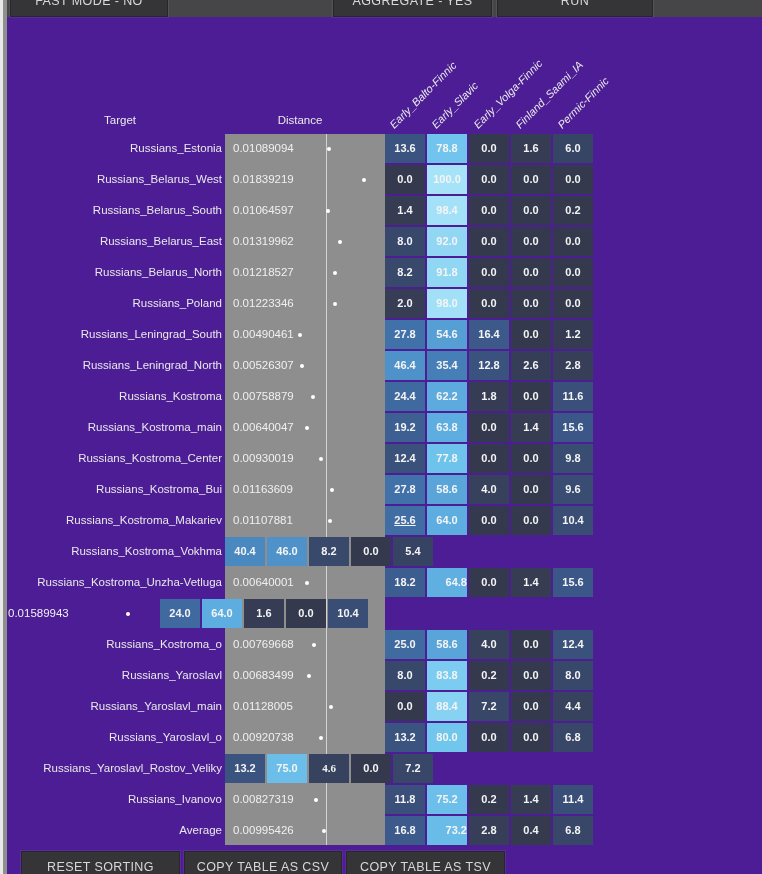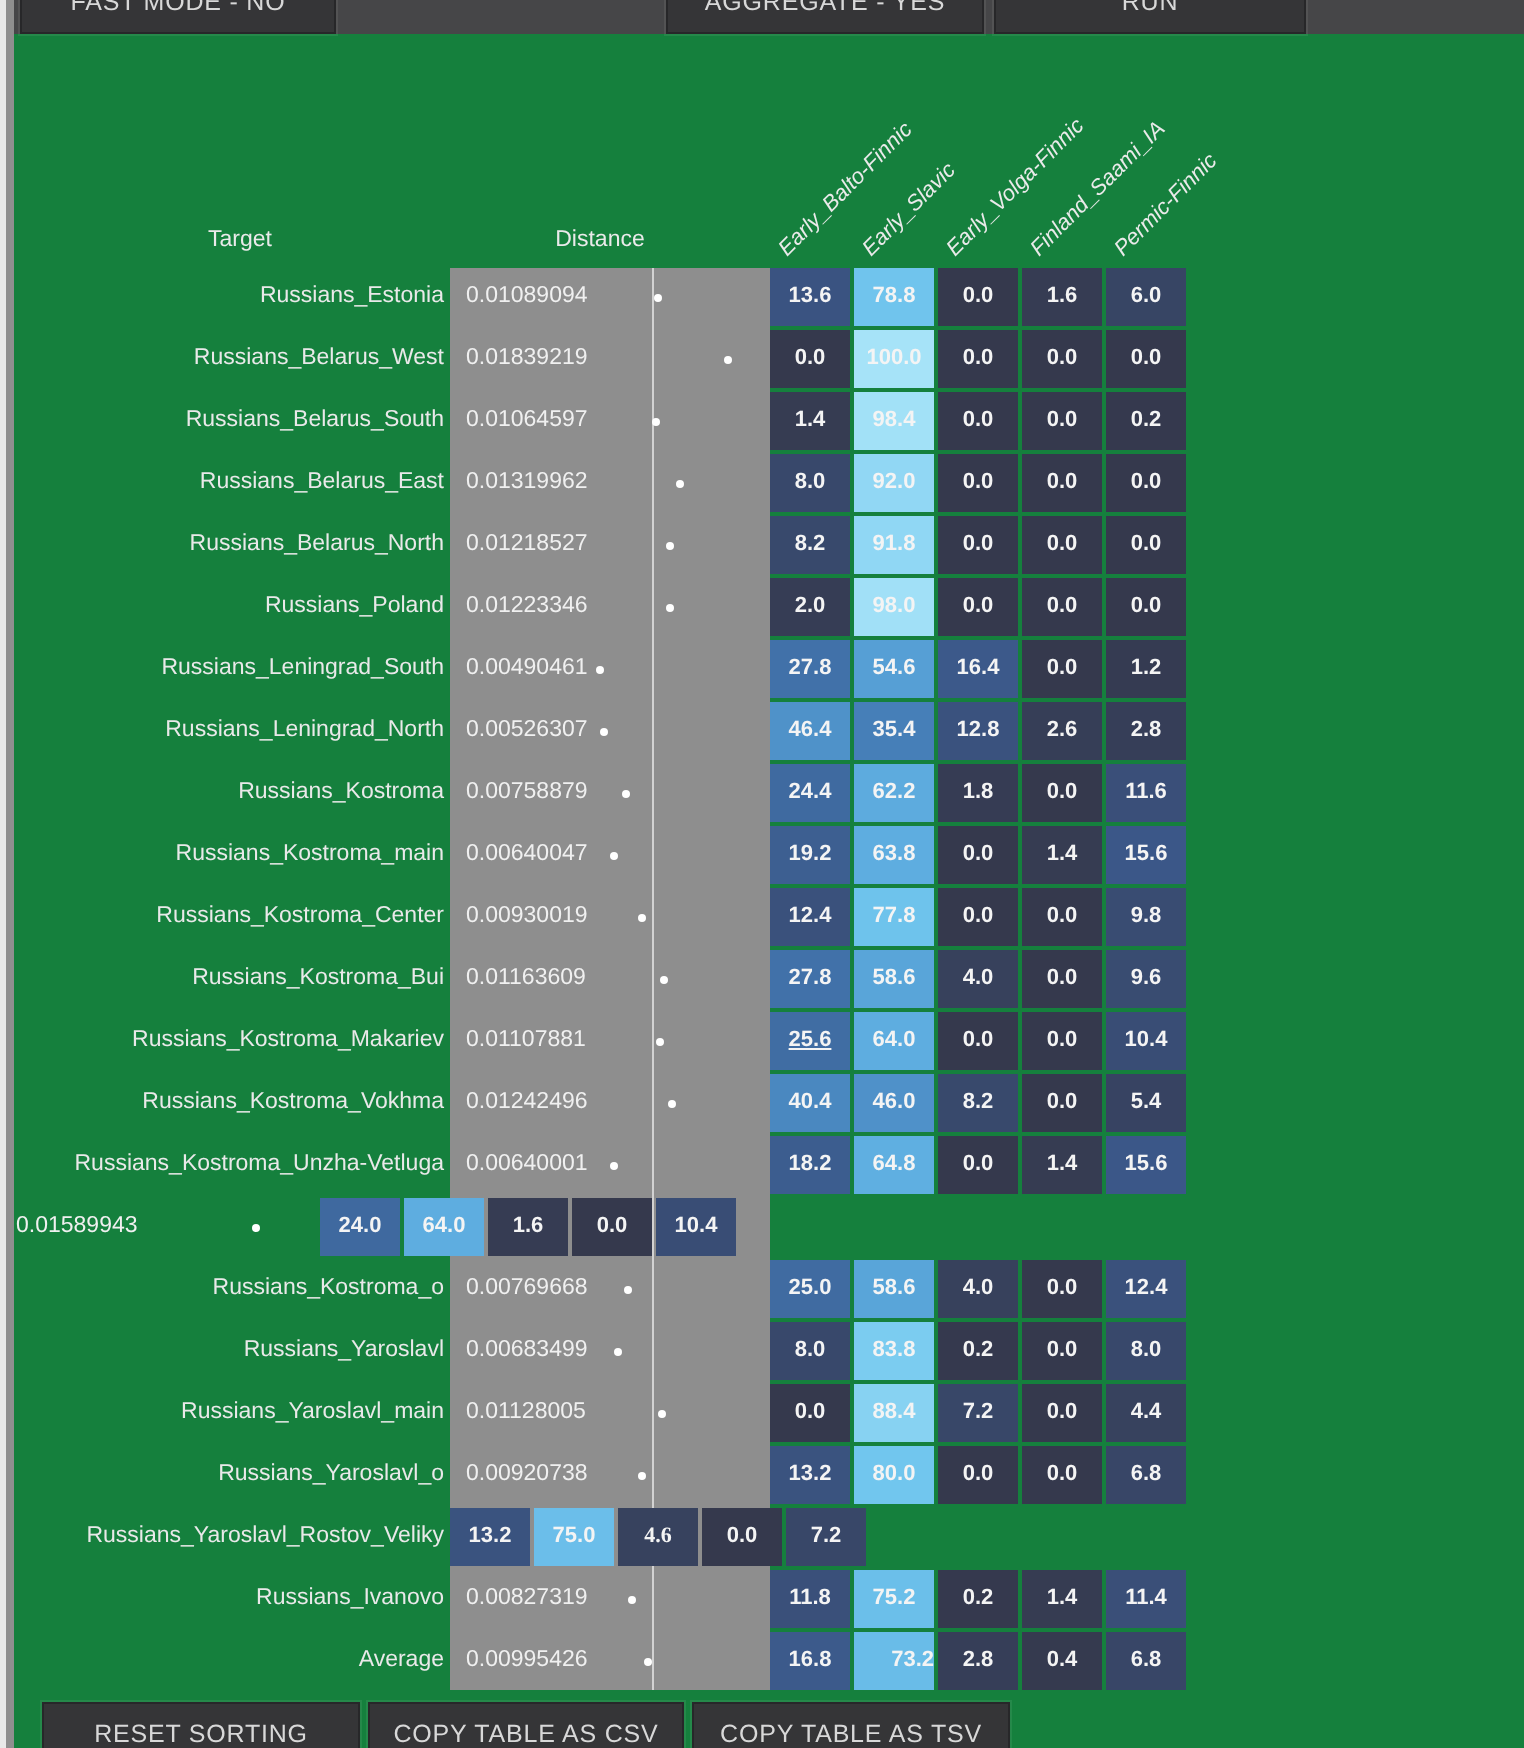--- a/index.html
+++ b/index.html
@@ -1,17 +1,17 @@
 <!DOCTYPE html>
 <html><head>
 <meta charset="utf-8">
 <style>
   html,body{margin:0;padding:0;}
   body{font-family:"Liberation Sans",sans-serif;background:#4c4c4e;}
-  #app{position:relative;width:762px;height:874px;overflow:hidden;background:#15803d;}
+  #app{position:relative;width:762px;height:874px;overflow:hidden;background:#4c1d95;}
   .toolbar-band{position:absolute;left:0;top:0;width:762px;height:17px;background:#464648;}
   .scroll-track{position:absolute;left:0;top:0;width:3px;height:874px;background:#e9e9e9;}
   .scroll-thumb{position:absolute;left:3px;top:0;width:4px;height:874px;background:#8f8f8f;}
   .btn{position:absolute;box-sizing:border-box;background:#353537;border:1px solid #272729;
        color:#d8d8d8;font-size:12.5px;letter-spacing:.4px;text-align:center;
        box-shadow:0 0 0 1px rgba(255,255,255,0.07);}
   .btn-top{top:-17px;height:34px;line-height:34px;}
   .btn-bottom{top:851px;height:32px;line-height:30px;}
   #btn-fast{left:10px;width:158px;}
   #btn-aggregate{left:333px;width:159px;}
@@ -175,32 +175,31 @@
         <div class="tcell">Russians_Kostroma_Makariev</div>
         <div class="dcell"><span>0.01107881</span><span class="dot" style="left: 102.624px;"></span></div>
         <div class="hcell" style="background: rgb(64, 109, 163); text-decoration: underline;">25.6</div>
         <div class="hcell" style="background: rgb(94, 173, 224);">64.0</div>
         <div class="hcell" style="background: rgb(53, 57, 77);">0.0</div>
         <div class="hcell" style="background: rgb(53, 57, 77);">0.0</div>
         <div class="hcell" style="background: rgb(57, 77, 117);">10.4</div>
       </div>
       <div class="row">
         <div class="tcell">Russians_Kostroma_Vokhma</div>
-        <div class="dcell"><span>0.01242496</span><span class="dot" style="left: 109.019px;"></span></div>
         <div class="hcell" style="background: rgb(74, 136, 192);">40.4</div>
         <div class="hcell" style="background: rgb(79, 145, 201);">46.0</div>
         <div class="hcell" style="background: rgb(56, 73, 108);">8.2</div>
         <div class="hcell" style="background: rgb(53, 57, 77);">0.0</div>
         <div class="hcell" style="background: rgb(55, 67, 98);">5.4</div>
       </div>
       <div class="row">
         <div class="tcell">Russians_Kostroma_Unzha-Vetluga</div>
         <div class="dcell"><span>0.00640001</span><span class="dot" style="left: 80.4px;"></span></div>
         <div class="hcell" style="background: rgb(60, 93, 143);">18.2</div>
-        <div class="hcell" style="background: rgb(95, 175, 225);">64.8</div>
+        <div class="hcell" style="background: rgb(95, 175, 225); text-align: right;">64.8</div>
         <div class="hcell" style="background: rgb(53, 57, 77);">0.0</div>
         <div class="hcell" style="background: rgb(54, 60, 82);">1.4</div>
         <div class="hcell" style="background: rgb(59, 87, 136);">15.6</div>
       </div>
       <div class="row">
         <div class="dcell"><span>0.01589943</span><span class="dot" style="left: 125.522px;"></span></div>
         <div class="hcell" style="background: rgb(63, 105, 159);">24.0</div>
         <div class="hcell" style="background: rgb(94, 173, 224);">64.0</div>
         <div class="hcell" style="background: rgb(54, 60, 83);">1.6</div>
         <div class="hcell" style="background: rgb(53, 57, 77);">0.0</div>

